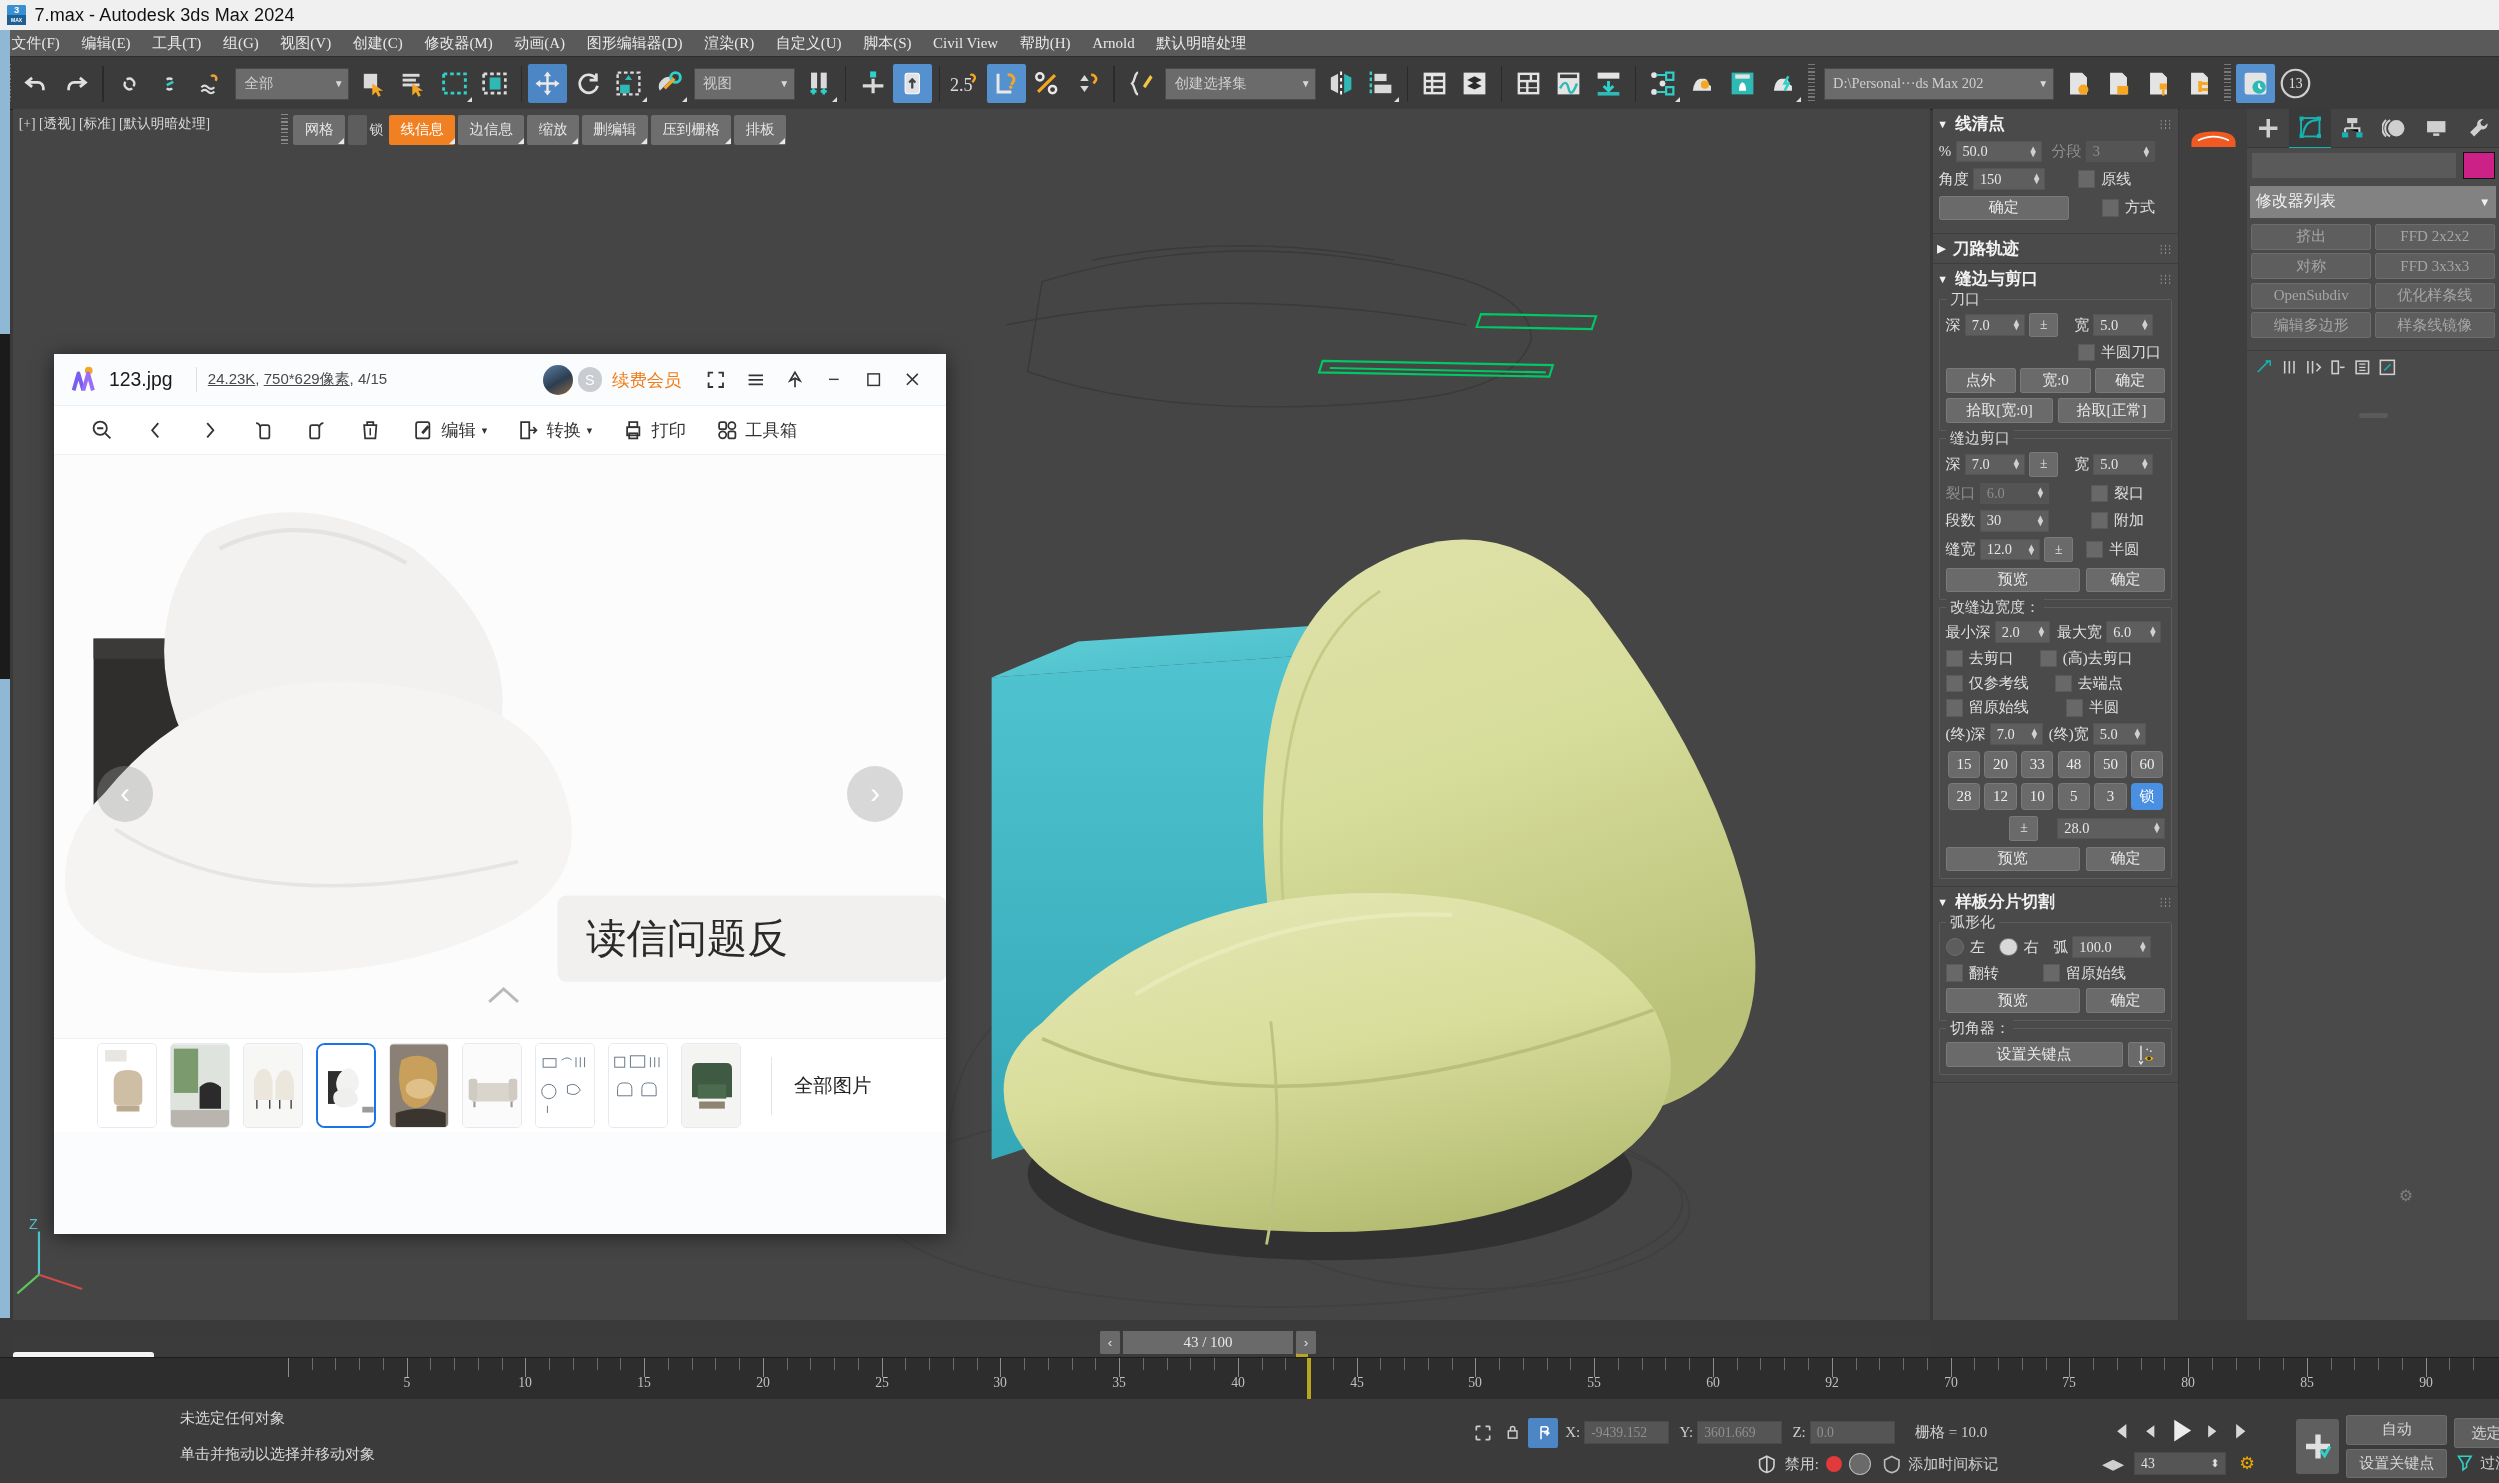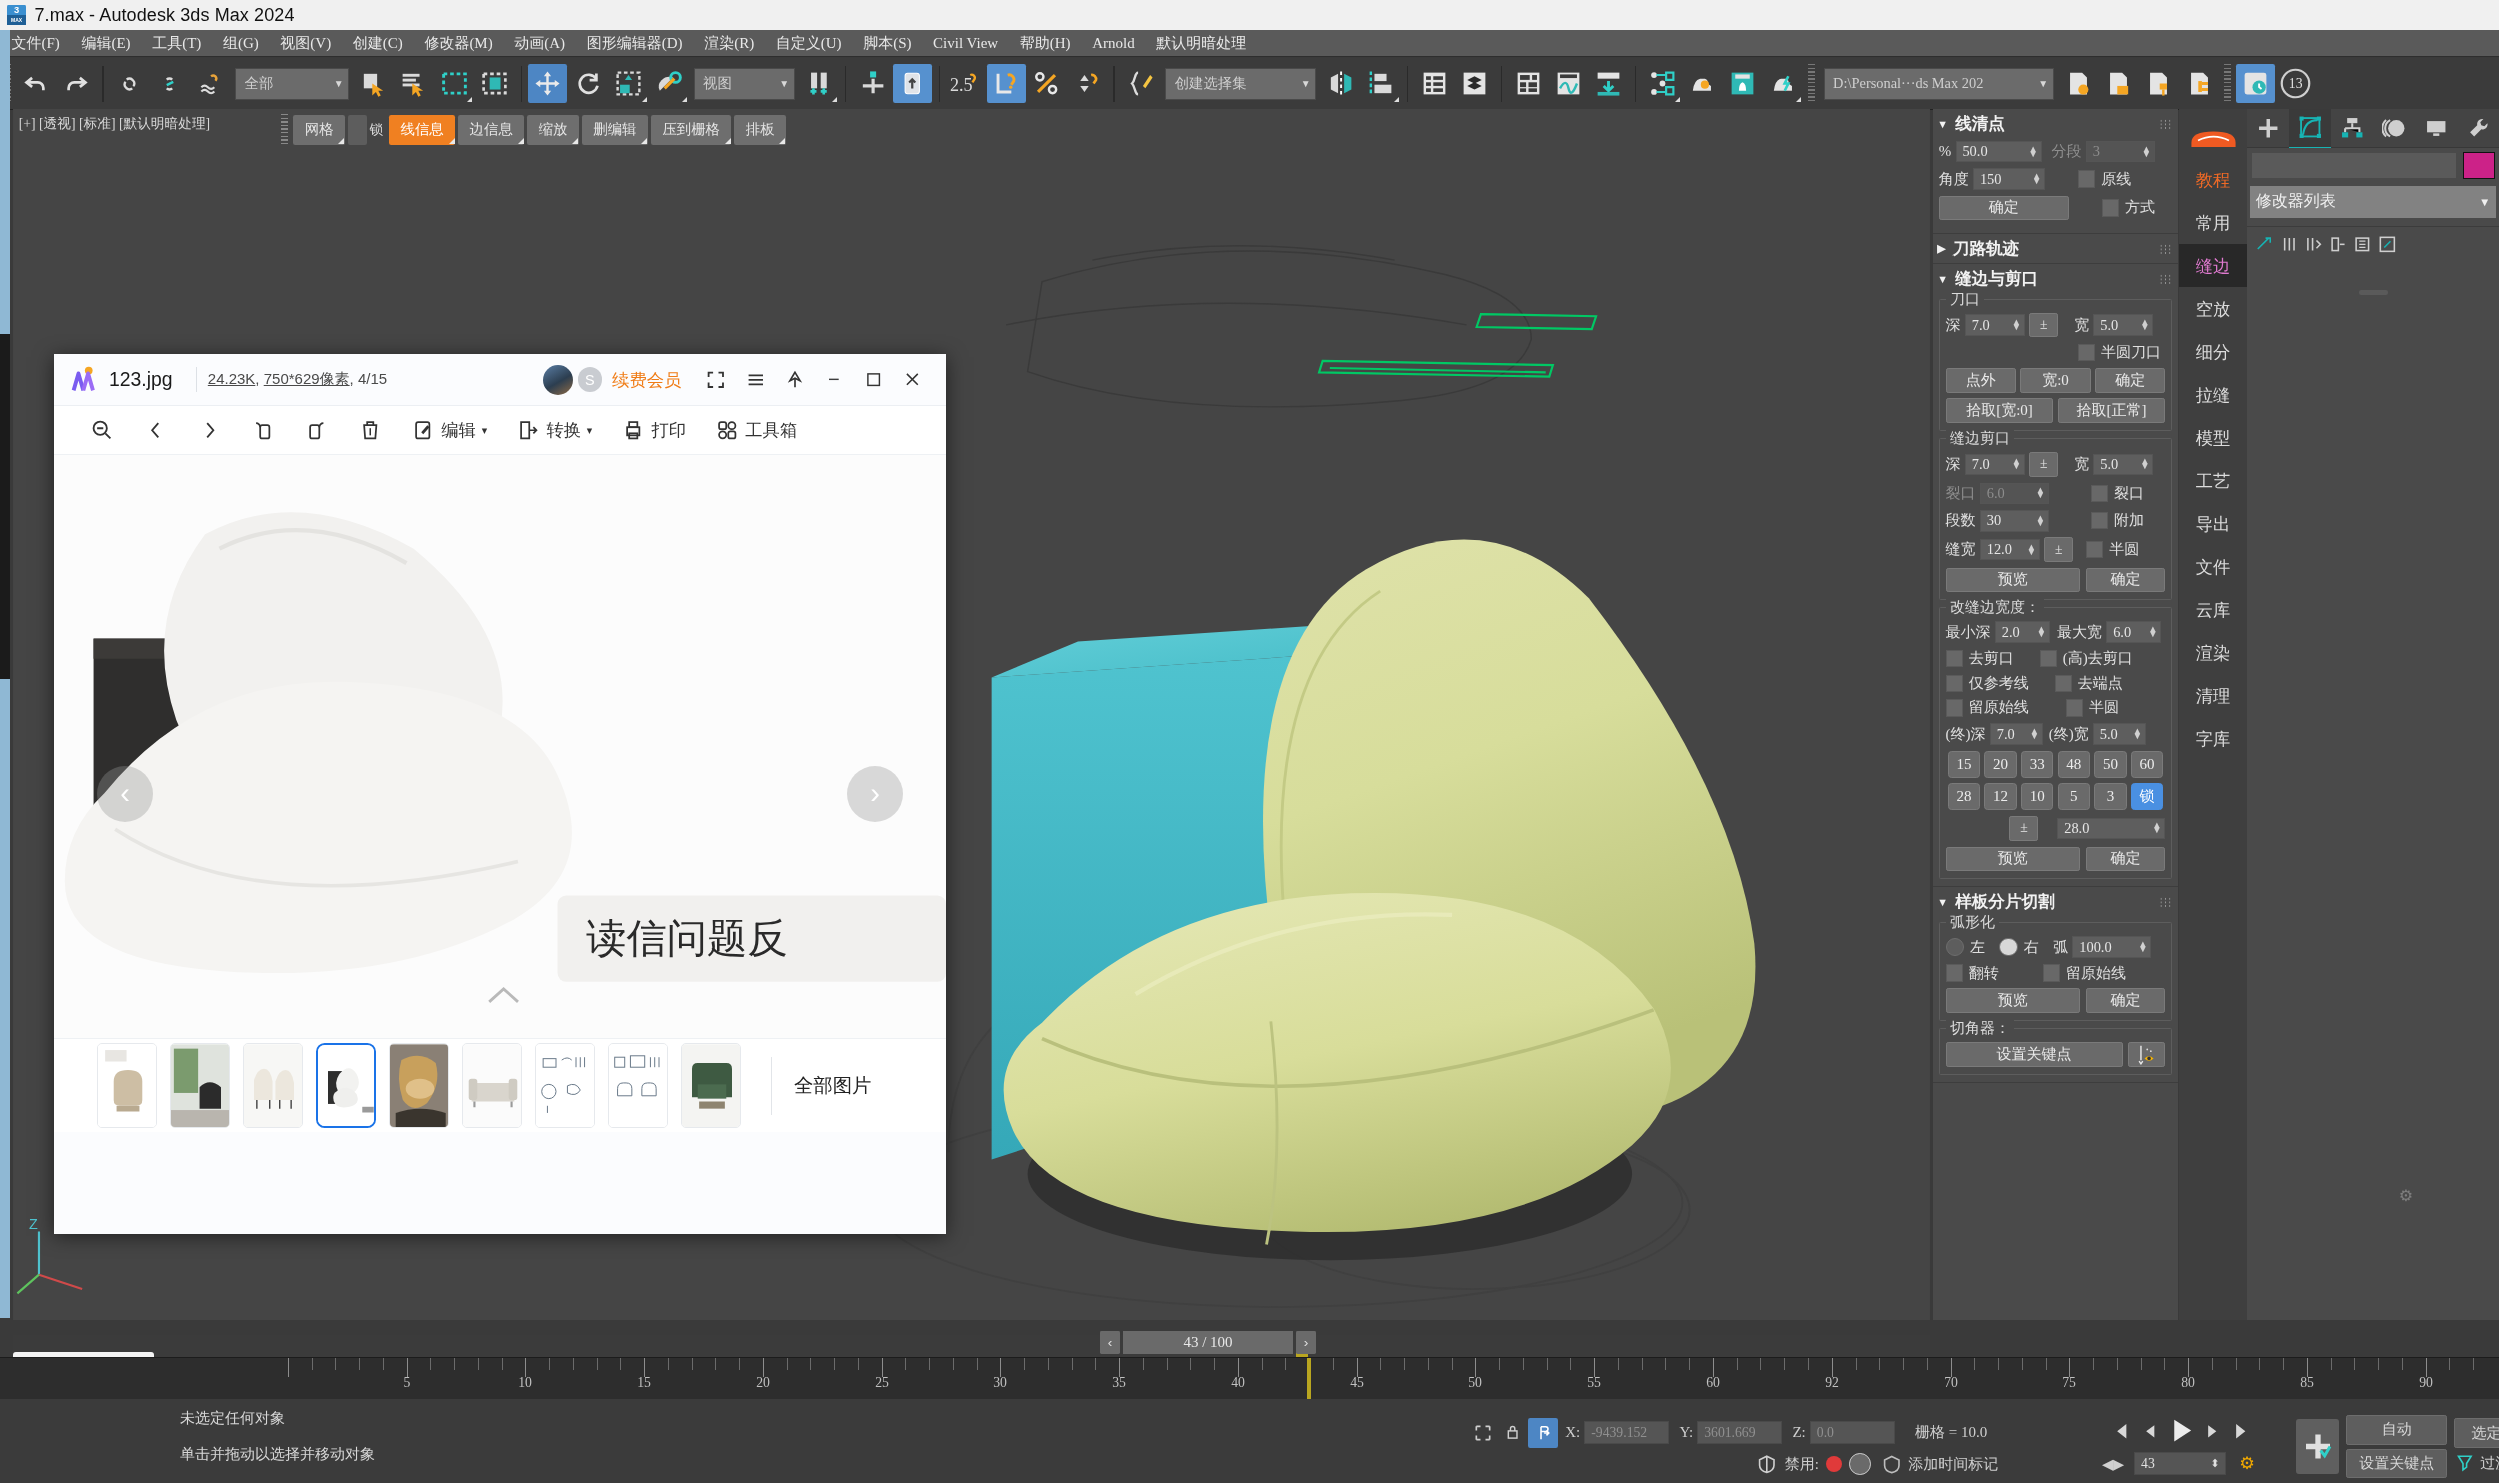--- a/index.html
+++ b/index.html
@@ -1083,36 +1083,20 @@
   </div>
 
   <div class="modp">
     <div class="vtabs">
       <div class="vtabicon">
         <svg width="53" height="32" viewBox="0 0 48 28">
           <path d="M4 20 q0-10 20-10 t20 10 v4 H4Z" fill="#f05a22"></path>
           <path d="M10 18 q14-7 28 0" fill="none" stroke="#fff" stroke-width="1.6"></path>
         </svg>
       </div>
-      <div id="vtabs">
-          <div class="vtab tut">教程</div>
-          <div class="vtab">常用</div>
-          <div class="vtab sel">缝边</div>
-          <div class="vtab">空放</div>
-          <div class="vtab">细分</div>
-          <div class="vtab">拉缝</div>
-          <div class="vtab">模型</div>
-          <div class="vtab">工艺</div>
-          <div class="vtab">导出</div>
-          <div class="vtab">文件</div>
-          <div class="vtab">云库</div>
-          <div class="vtab">渲染</div>
-          <div class="vtab">清理</div>
-          <div class="vtab">字库</div>
-        </div>
     </div>
 
     <div class="modbody">
       <div class="modicons">
         <div class="modicon">
           <svg width="24.5" height="24.5" viewBox="0 0 24 24">
               <path d="M12 3v18M3 12h18" stroke="#cfcfcf" stroke-width="3.4"></path>
             </svg>
           </div>
         <div class="modicon sel">
@@ -1156,20 +1140,30 @@
       <div class="namerow">
         <div class="namefield"></div>
         <div class="swatch"></div>
       </div>
 
       <div class="modlist">
         <span>修改器列表</span>
         <span class="c">▼</span>
       </div>
 
+      <div class="mgrid" id="mgrid">
+          <div class="mbtn">挤出</div>
+          <div class="mbtn">FFD 2x2x2</div>
+          <div class="mbtn">对称</div>
+          <div class="mbtn">FFD 3x3x3</div>
+          <div class="mbtn">OpenSubdiv</div>
+          <div class="mbtn">优化样条线</div>
+          <div class="mbtn">编辑多边形</div>
+          <div class="mbtn">样条线镜像</div>
+        </div>
 
       <div class="modmini">
         <svg width="20" height="18.7" viewBox="0 0 24 24">
             <path d="M4 18 L18 4 M14 4 h6 v6" stroke="#17b3b3" stroke-width="2" fill="none"></path>
           </svg>
         <svg width="18.7" height="18.7" viewBox="0 0 24 24">
             <path d="M6 4v16M12 4v16M18 4v16" stroke="#cfcfcf" stroke-width="2"></path>
           </svg>
         <svg width="18.7" height="18.7" viewBox="0 0 24 24">
             <path d="M5 4v16M11 4v16" stroke="#cfcfcf" stroke-width="2"></path>

